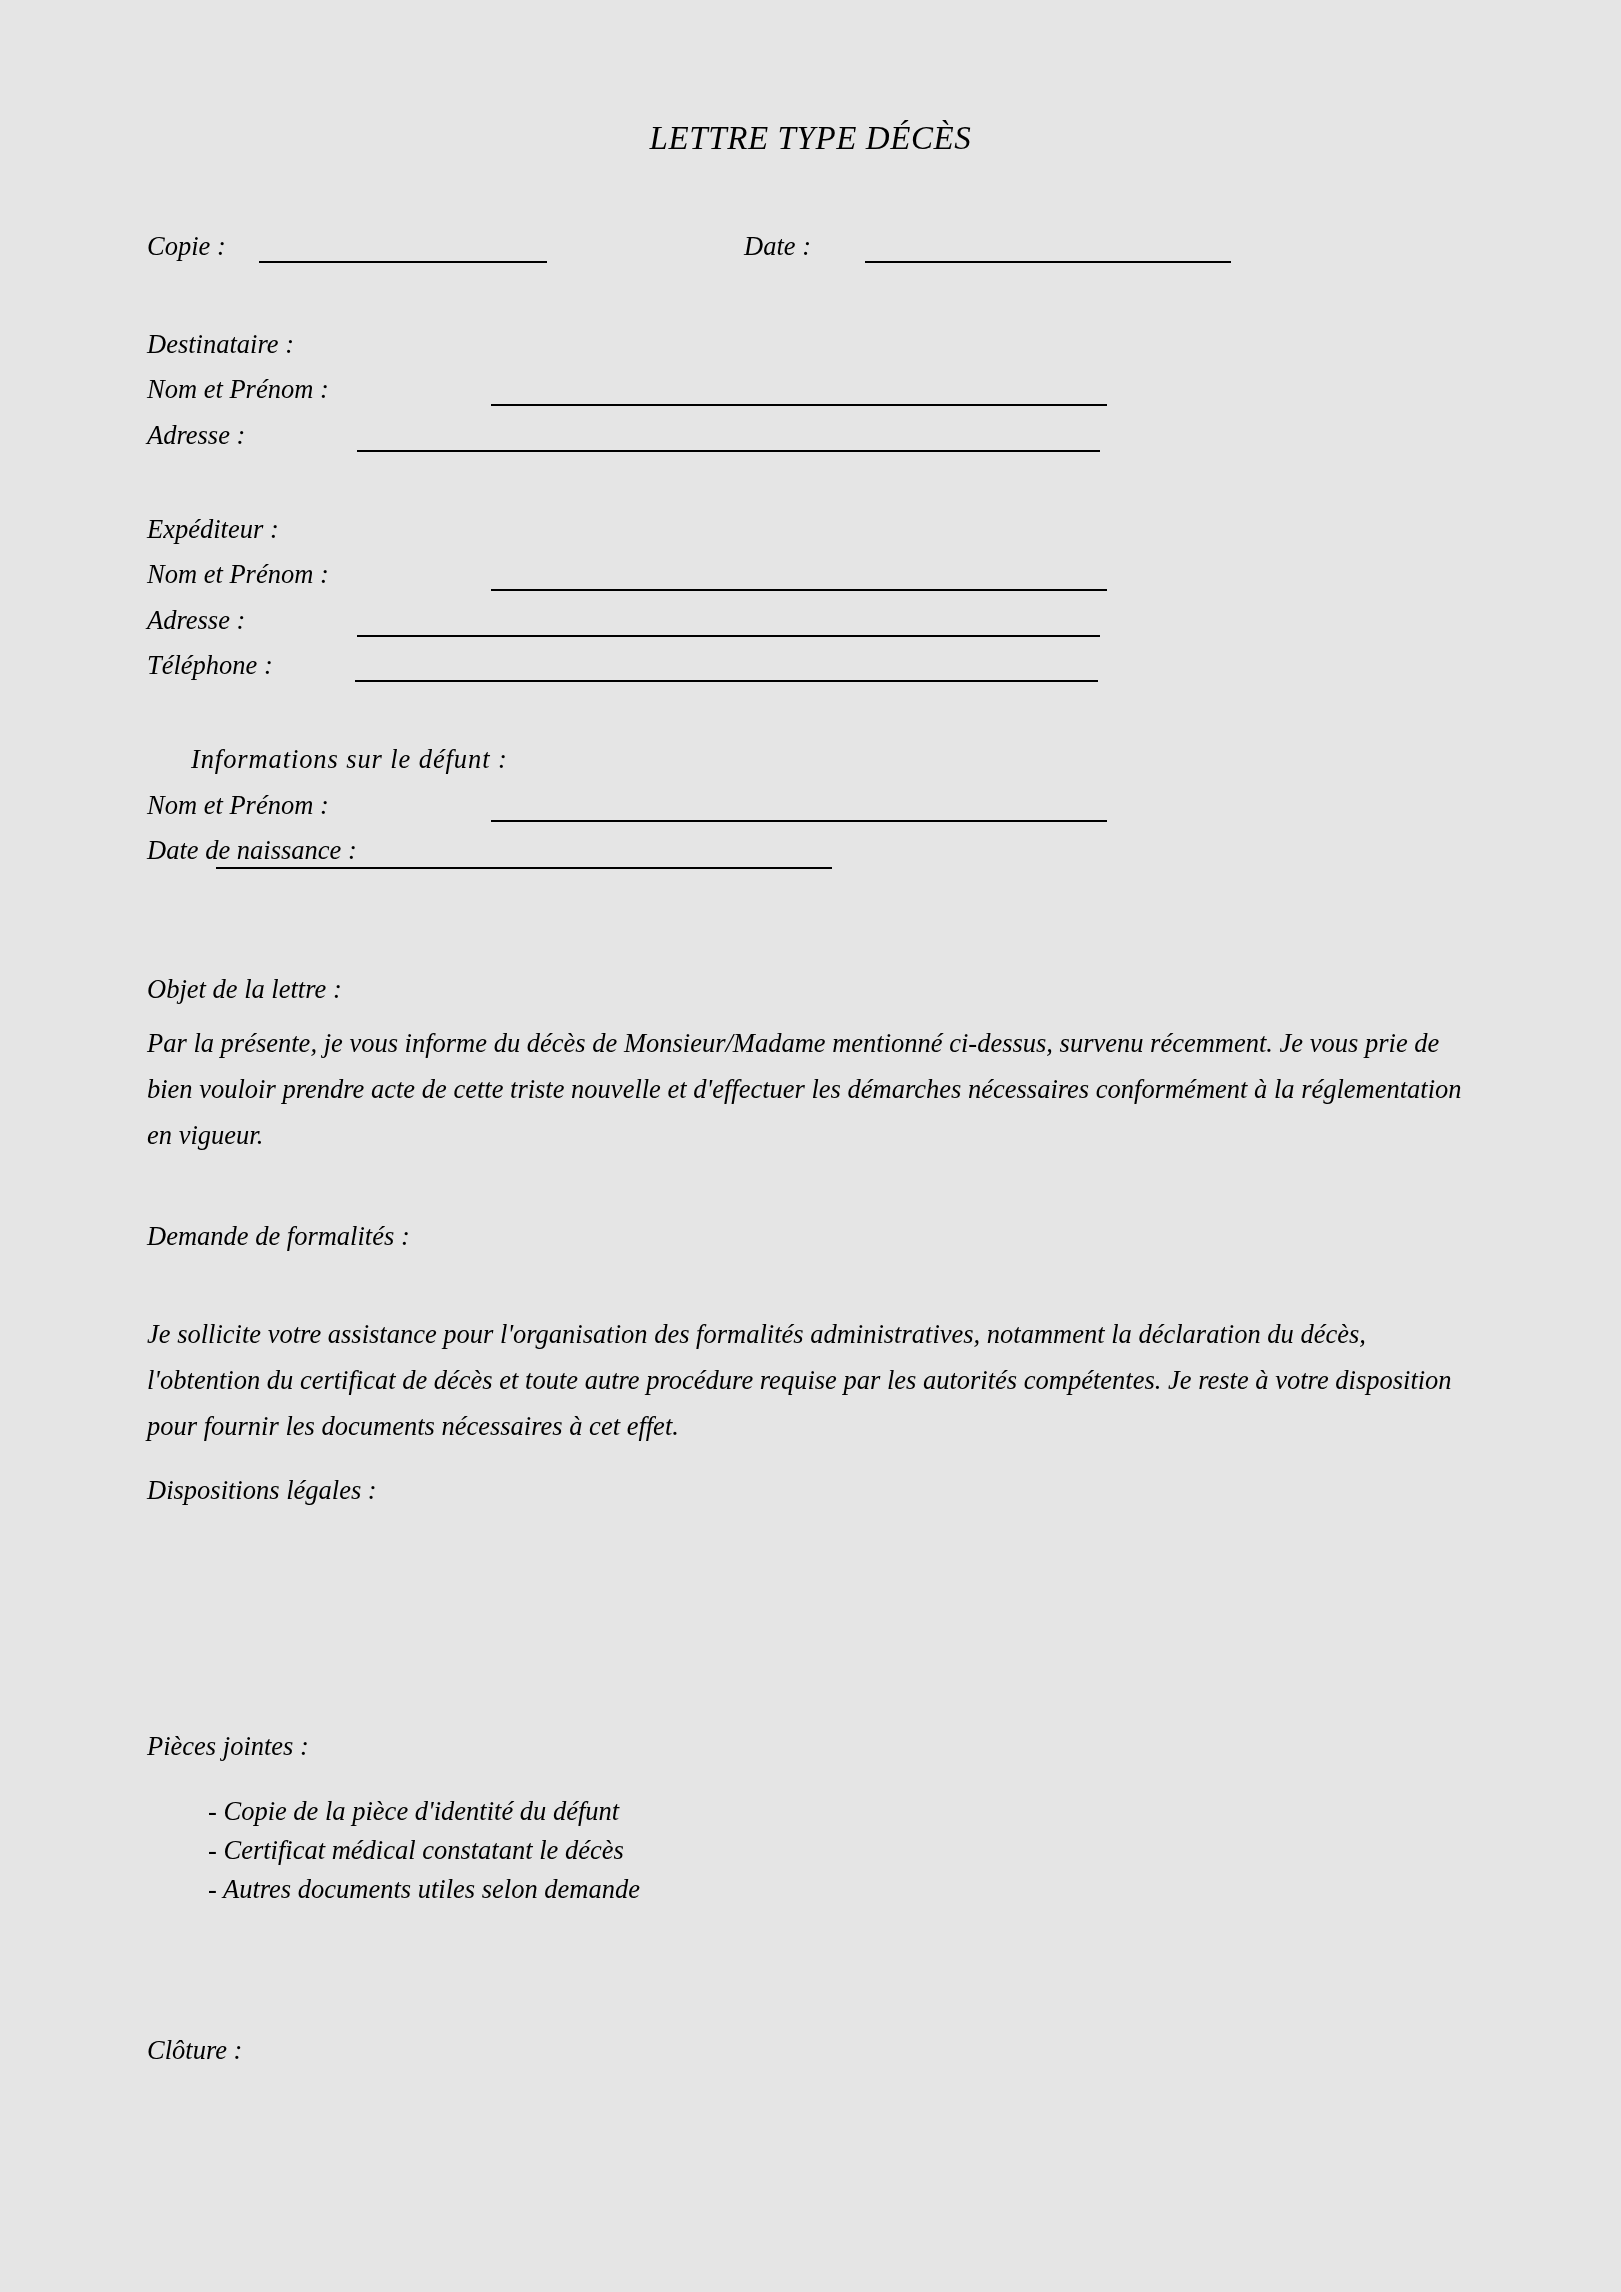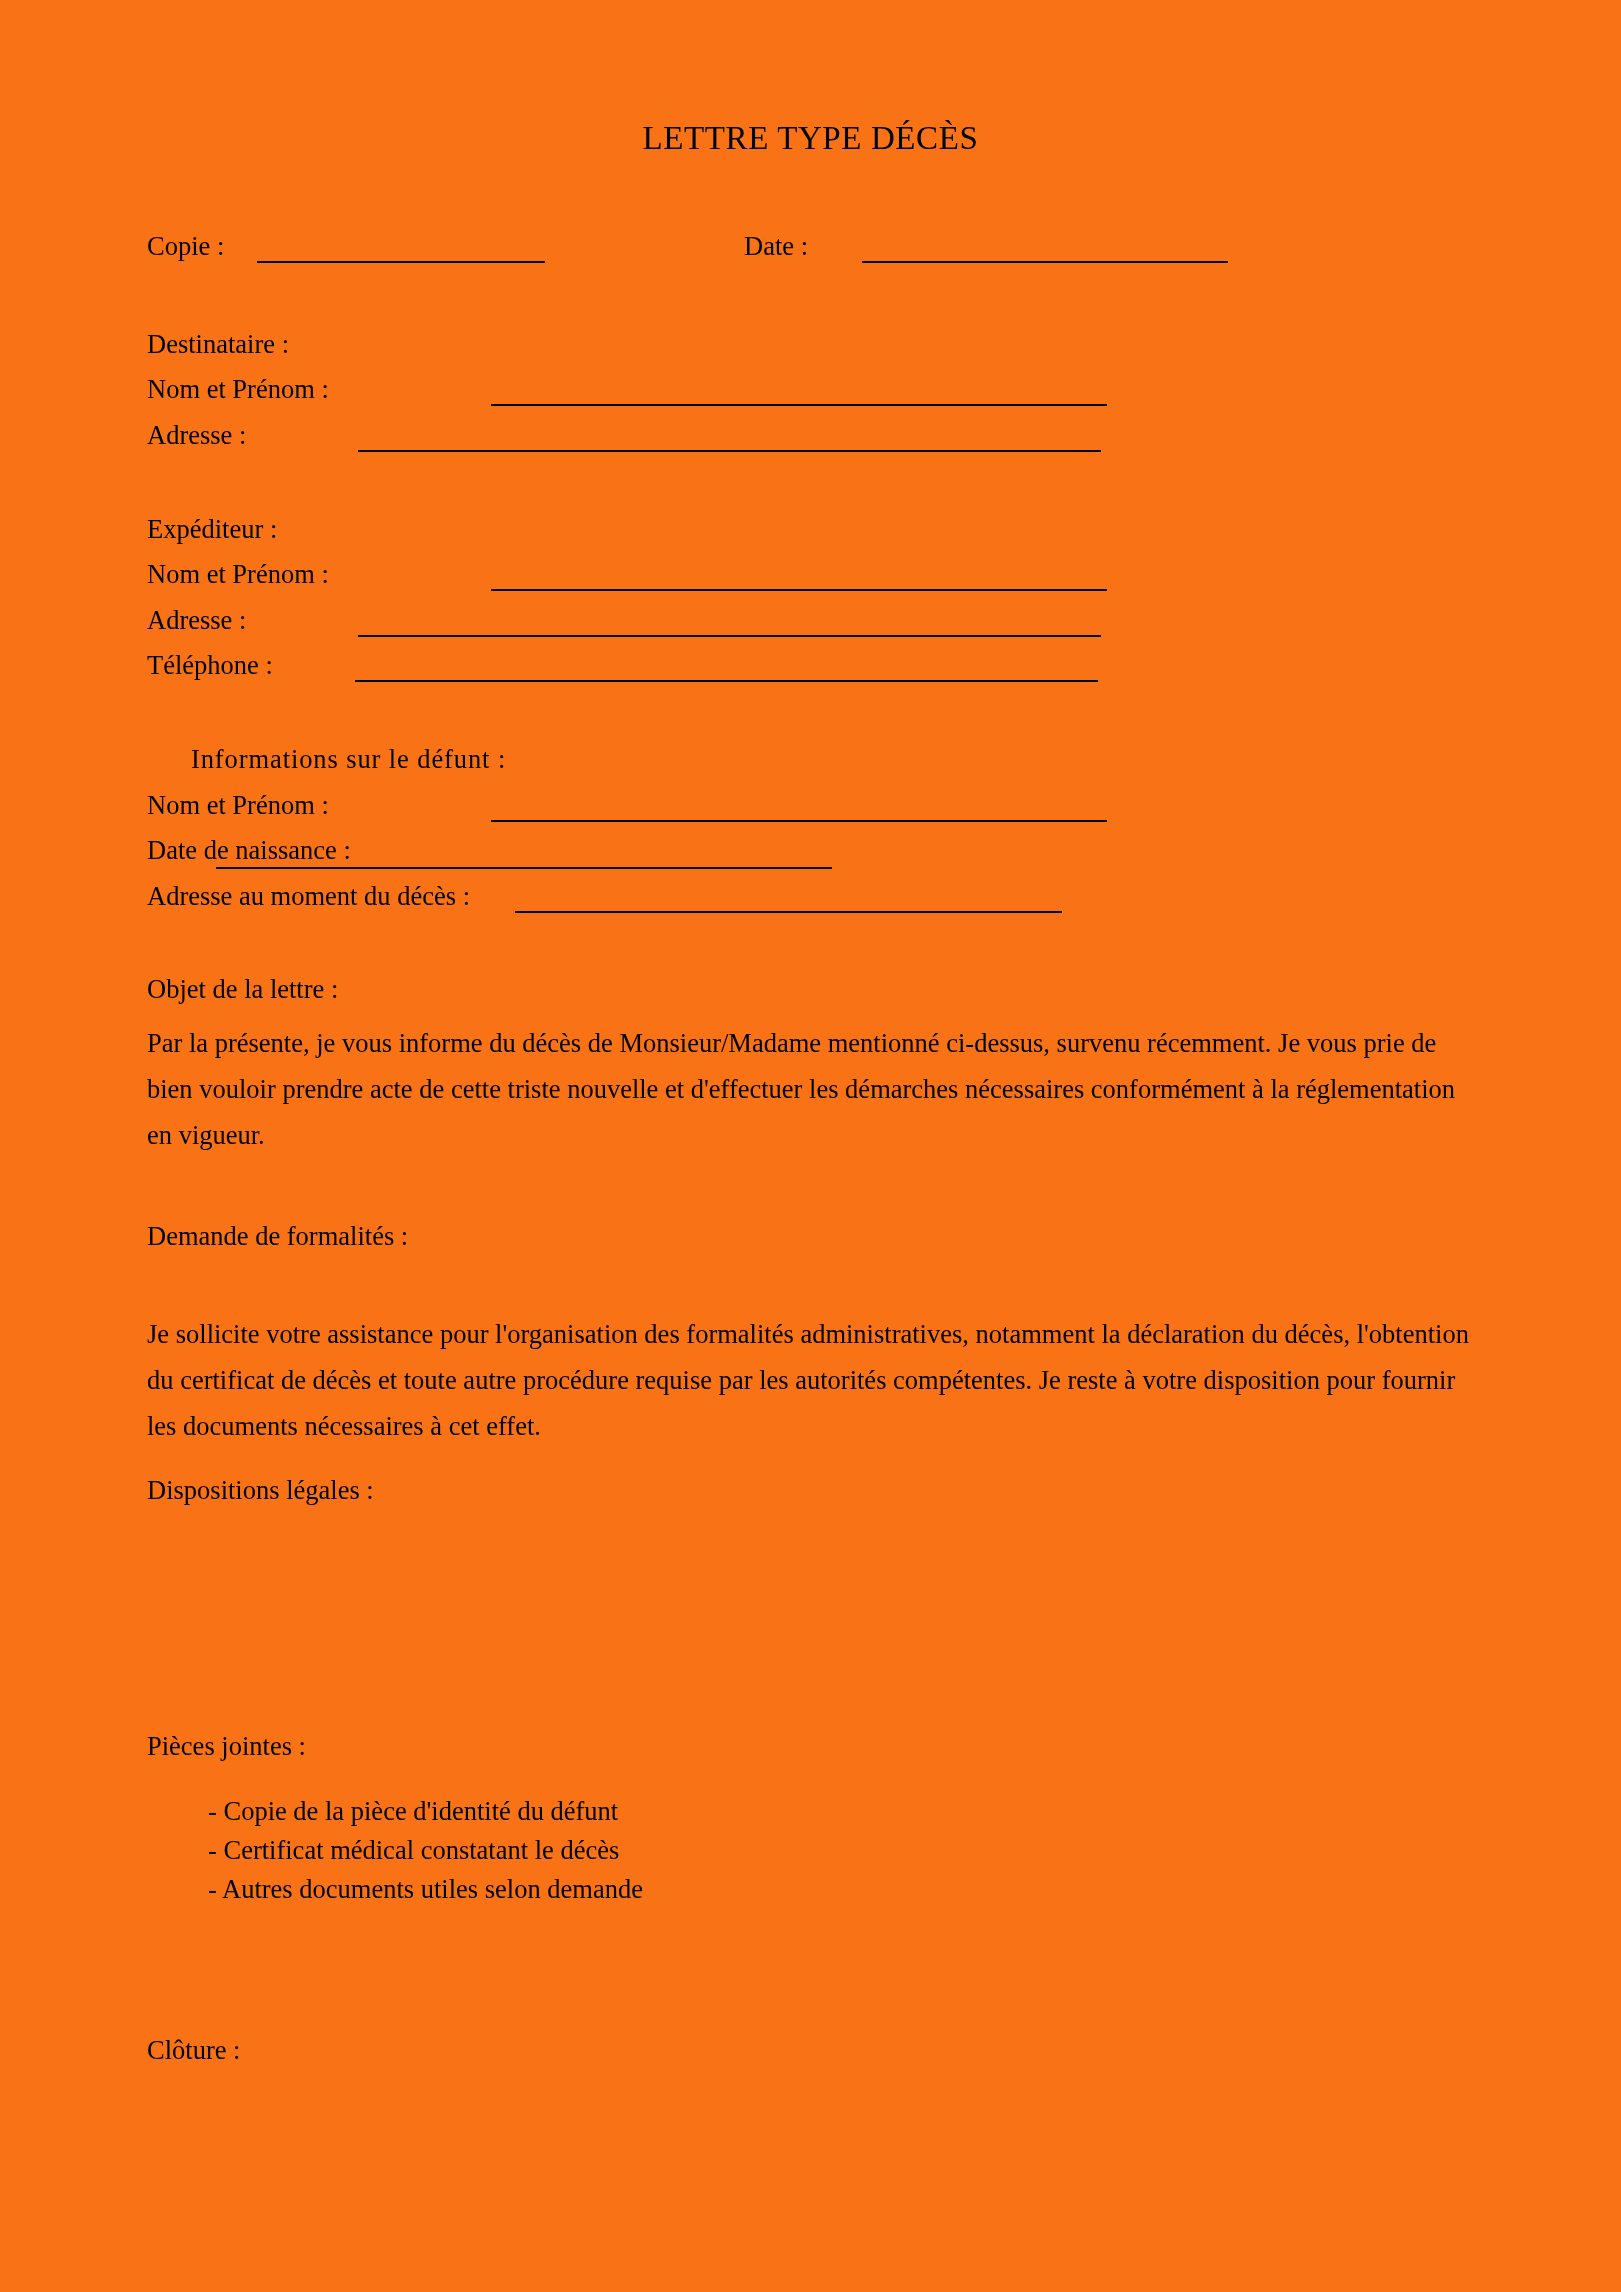--- a/index.html
+++ b/index.html
@@ -12,21 +12,22 @@
     width: 1621px;
     height: 2293px;
     position: relative;
     font-family: "Liberation Serif", "DejaVu Serif", serif;
     color: #000000;
     overflow: hidden;
   }
   .page {
     position: absolute;
     inset: 0;
-    background: #f97316;
+    background: #e5e5e5;
+    font-style: italic;
   }
 
   
   .doc-title {
     position: absolute;
     top: 120px;
     left: 0;
     width: 1621px;
     text-align: center;
     font-size: 33px;
@@ -141,24 +142,20 @@
   <div class="field-row" style="left:147px; top:789px;">
     <span class="field-label">Nom et Prénom :</span>
     <span class="blank-line" style="width:616px; margin-left:162px;"></span>
   </div>
 
   <div class="field-row" style="left:147px; top:834px;flex-direction:column;">
     <span class="field-label">Date de naissance :</span>
     <span class="blank-line" style="width:616px; margin-left:69px;"></span>
   </div>
 
-  <div class="field-row" style="left:147px; top:880px;">
-    <span class="field-label">Adresse au moment du décès :</span>
-    <span class="blank-line" style="width:547px; margin-left:45px;"></span>
-  </div>
 
   <div class="section-heading" style="left:147px; top:973px;">Objet de la lettre :</div>
   <div class="para" style="top:1020px;">Par la présente, je vous informe du décès de Monsieur/Madame mentionné ci-dessus, survenu récemment. Je vous prie de bien vouloir prendre acte de cette triste nouvelle et d'effectuer les démarches nécessaires conformément à la réglementation en vigueur.</div>
 
   <div class="section-heading" style="left:147px; top:1220px;">Demande de formalités :</div>
   <div class="para" style="top:1311px;">Je sollicite votre assistance pour l'organisation des formalités administratives, notamment la déclaration du décès, l'obtention du certificat de décès et toute autre procédure requise par les autorités compétentes. Je reste à votre disposition pour fournir les documents nécessaires à cet effet.</div>
 
   <div class="section-heading" style="left:147px; top:1474px;">Dispositions légales :</div>
 
   <div class="section-heading" style="left:147px; top:1730px;">Pièces jointes :</div>

